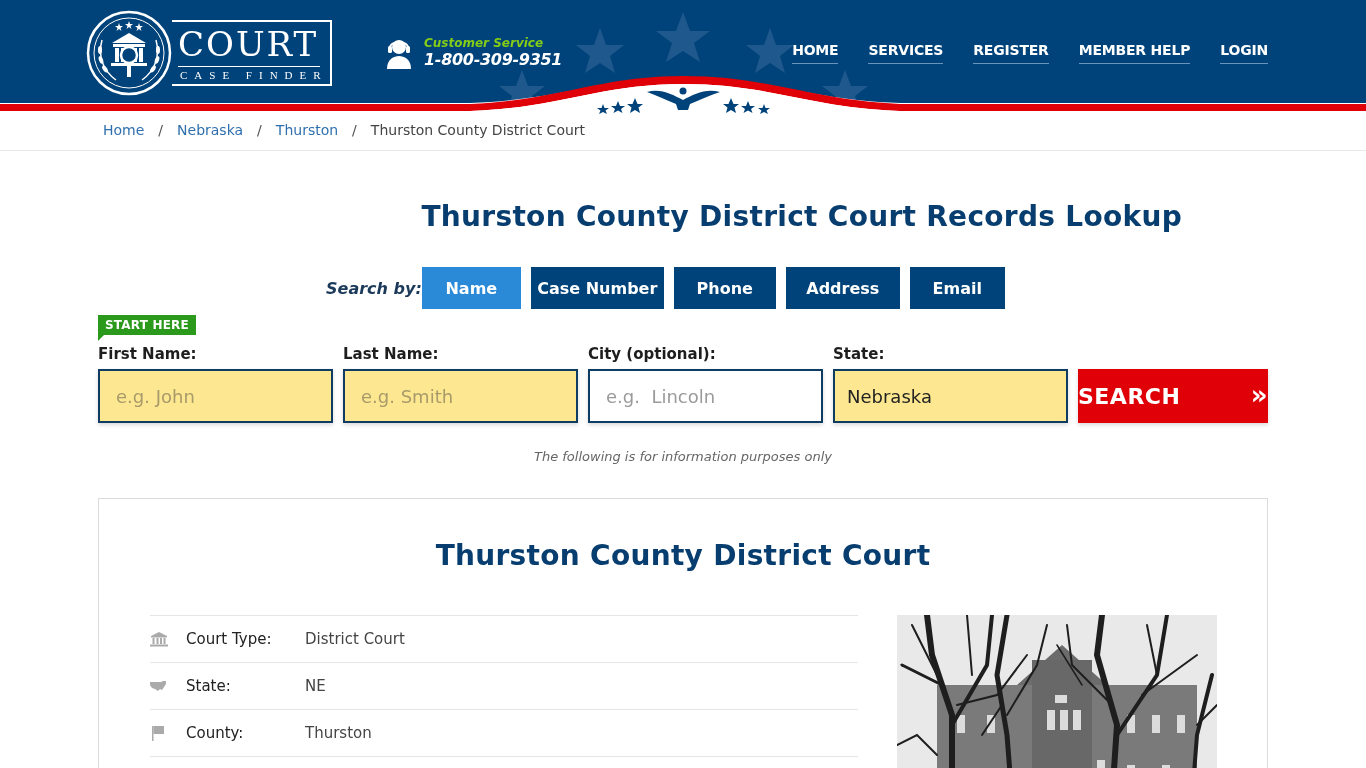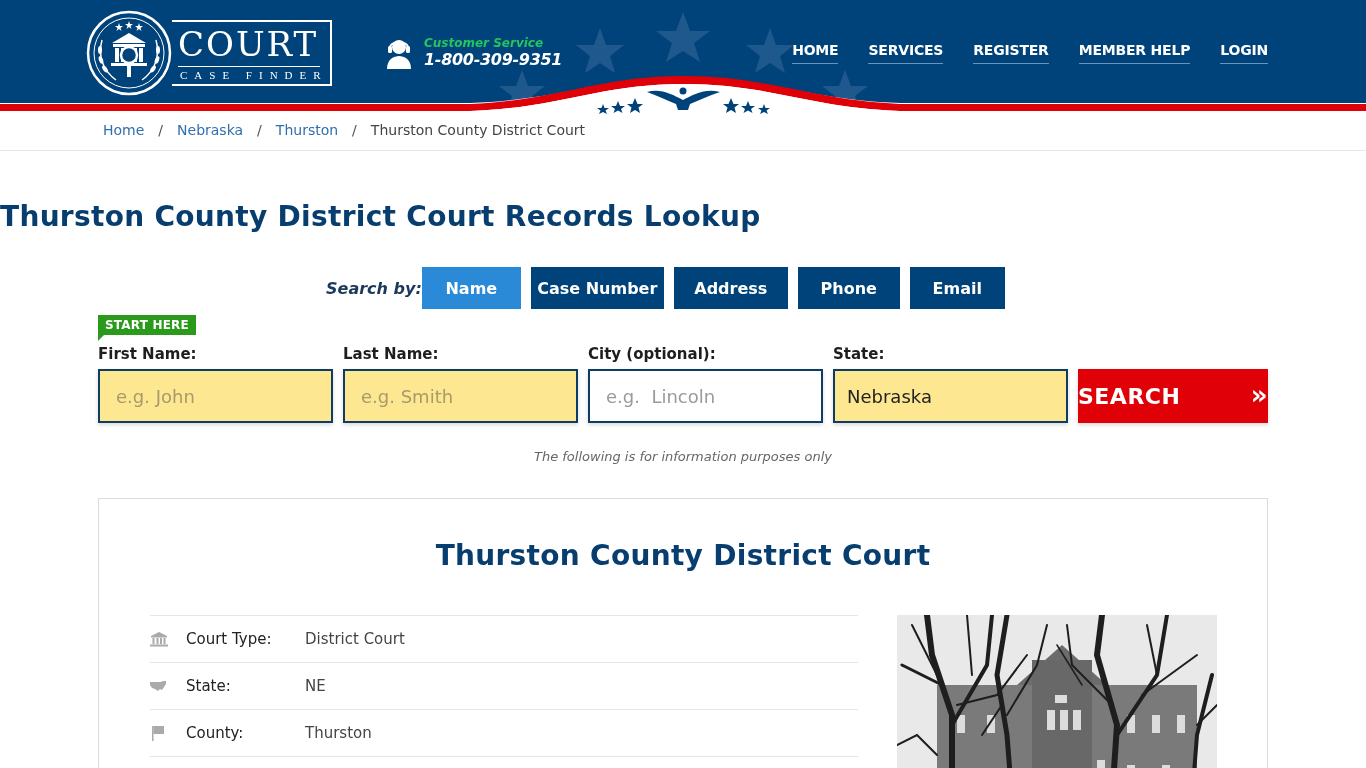--- a/index.html
+++ b/index.html
@@ -11,35 +11,35 @@
   .header-bg { position: absolute; left: 0; top: 0; width: 1366px; height: 114px; }
   .logo { position: absolute; left: 86px; top: 10px; width: 250px; height: 86px; }
   .logo-wordmark { position: absolute; left: 86px; top: 10px; width: 160px; height: 66px; border: 2px solid #fff; border-left: none; }
   .logo-court { position: absolute; left: 6px; top: 0px; font-family: "DejaVu Serif", "Liberation Serif", serif; color: #fff; font-size: 34px; letter-spacing: 2px; line-height: 44px; }
   .logo-line { position: absolute; left: 6px; right: 10px; top: 44px; height: 1px; background: #fff; }
   .logo-sub { position: absolute; left: 8px; top: 46px; font-family: "Liberation Serif", serif; color: #fff; font-size: 11px; letter-spacing: 7px; line-height: 14px; }
   .logo-emblem { position: absolute; left: 0; top: 0; width: 86px; height: 86px; }
 
   .cs { position: absolute; left: 386px; top: 36px; width: 180px; height: 40px; }
   .cs-icon { position: absolute; left: 0; top: 1px; width: 26px; height: 32px; }
-  .cs-label { position: absolute; left: 38px; top: 0; font-style: italic; font-weight: bold; font-size: 12px; color: #22c55e; font-family: "DejaVu Sans", sans-serif; white-space: nowrap; }
+  .cs-label { position: absolute; left: 38px; top: 0; font-style: italic; font-weight: bold; font-size: 12px; color: #84cc16; font-family: "DejaVu Sans", sans-serif; white-space: nowrap; }
   .cs-phone { position: absolute; left: 38px; top: 14px; font-style: italic; font-weight: bold; font-size: 16px; color: #fff; font-family: "DejaVu Sans", sans-serif; white-space: nowrap; letter-spacing: -0.3px; }
 
   .nav { position: absolute; right: 98px; top: 42px; display: flex; gap: 30px; }
   .nav a { color: #fff; text-decoration: none; font-weight: bold; font-size: 14px; font-family: "DejaVu Sans", sans-serif; padding-bottom: 5px; border-bottom: 1px solid #6a93bd; letter-spacing: -0.2px; white-space: nowrap; }
 
   
   .breadcrumb { position: absolute; left: 103px; top: 122px; font-size: 14px; display: flex; align-items: center; white-space: nowrap; }
   .breadcrumb a { color: #2f6fad; text-decoration: none; }
   .breadcrumb .sep { color: #555; margin: 0 14px; }
   .breadcrumb .current { color: #444; }
   .bc-rule { position: absolute; left: 0; top: 150px; width: 1366px; height: 1px; background: #e8e8e8; }
 
   
-  .page-title { position: absolute; left: 0; top: 200px; width: 1182px; text-align: left; font-size: 28px; font-weight: bold; color: #073e6f; letter-spacing: 0.3px; }
+  .page-title { position: absolute; left: 0; top: 200px; width: 1182px; text-align: right; font-size: 28px; font-weight: bold; color: #073e6f; letter-spacing: 0.3px; }
 
   
   .searchby { position: absolute; left: 326px; top: 267px; display: flex; align-items: center; height: 42px; }
   .searchby-label { font-style: italic; font-weight: bold; color: #1b3a5a; font-size: 16px; }
   .sb-btn { height: 42px; display: flex; align-items: center; justify-content: center; background: #00437a; color: #fff; font-weight: bold; font-size: 16px; margin-right: 10px; border: none; font-family: "DejaVu Sans", sans-serif; }
   .sb-btn.active { background: #2a8ad8; }
 
   
   .start-here { position: absolute; left: 98px; top: 315px; height: 20px; padding: 0 7px; background: #2b9a1c; color: #fff; font-size: 12px; font-weight: bold; line-height: 20px; letter-spacing: 0.2px; }
   .start-here::after { content: ""; position: absolute; left: 0; bottom: -6px; border-left: 6px solid #2b9a1c; border-bottom: 6px solid transparent; }
@@ -170,22 +170,22 @@
   <span class="current">Thurston County District Court</span>
 </div>
 <div class="bc-rule"></div>
 
 <h1 class="page-title">Thurston County District Court Records Lookup</h1>
 
 <div class="searchby">
   <span class="searchby-label">Search by:</span>
   <button class="sb-btn active" style="width:99px">Name</button>
   <button class="sb-btn" style="width:133px">Case Number</button>
+  <button class="sb-btn" style="width:102px">Phone</button>
   <button class="sb-btn" style="width:114px">Address</button>
-  <button class="sb-btn" style="width:102px">Phone</button>
   <button class="sb-btn" style="width:95px">Email</button>
 </div>
 
 <div class="start-here">START HERE</div>
 
 <div class="field" style="left:98px">
   <div class="field-label">First Name:</div>
   <input class="field-input" type="text" placeholder="e.g. John" style="">
 </div>
 <div class="field" style="left:343px">

